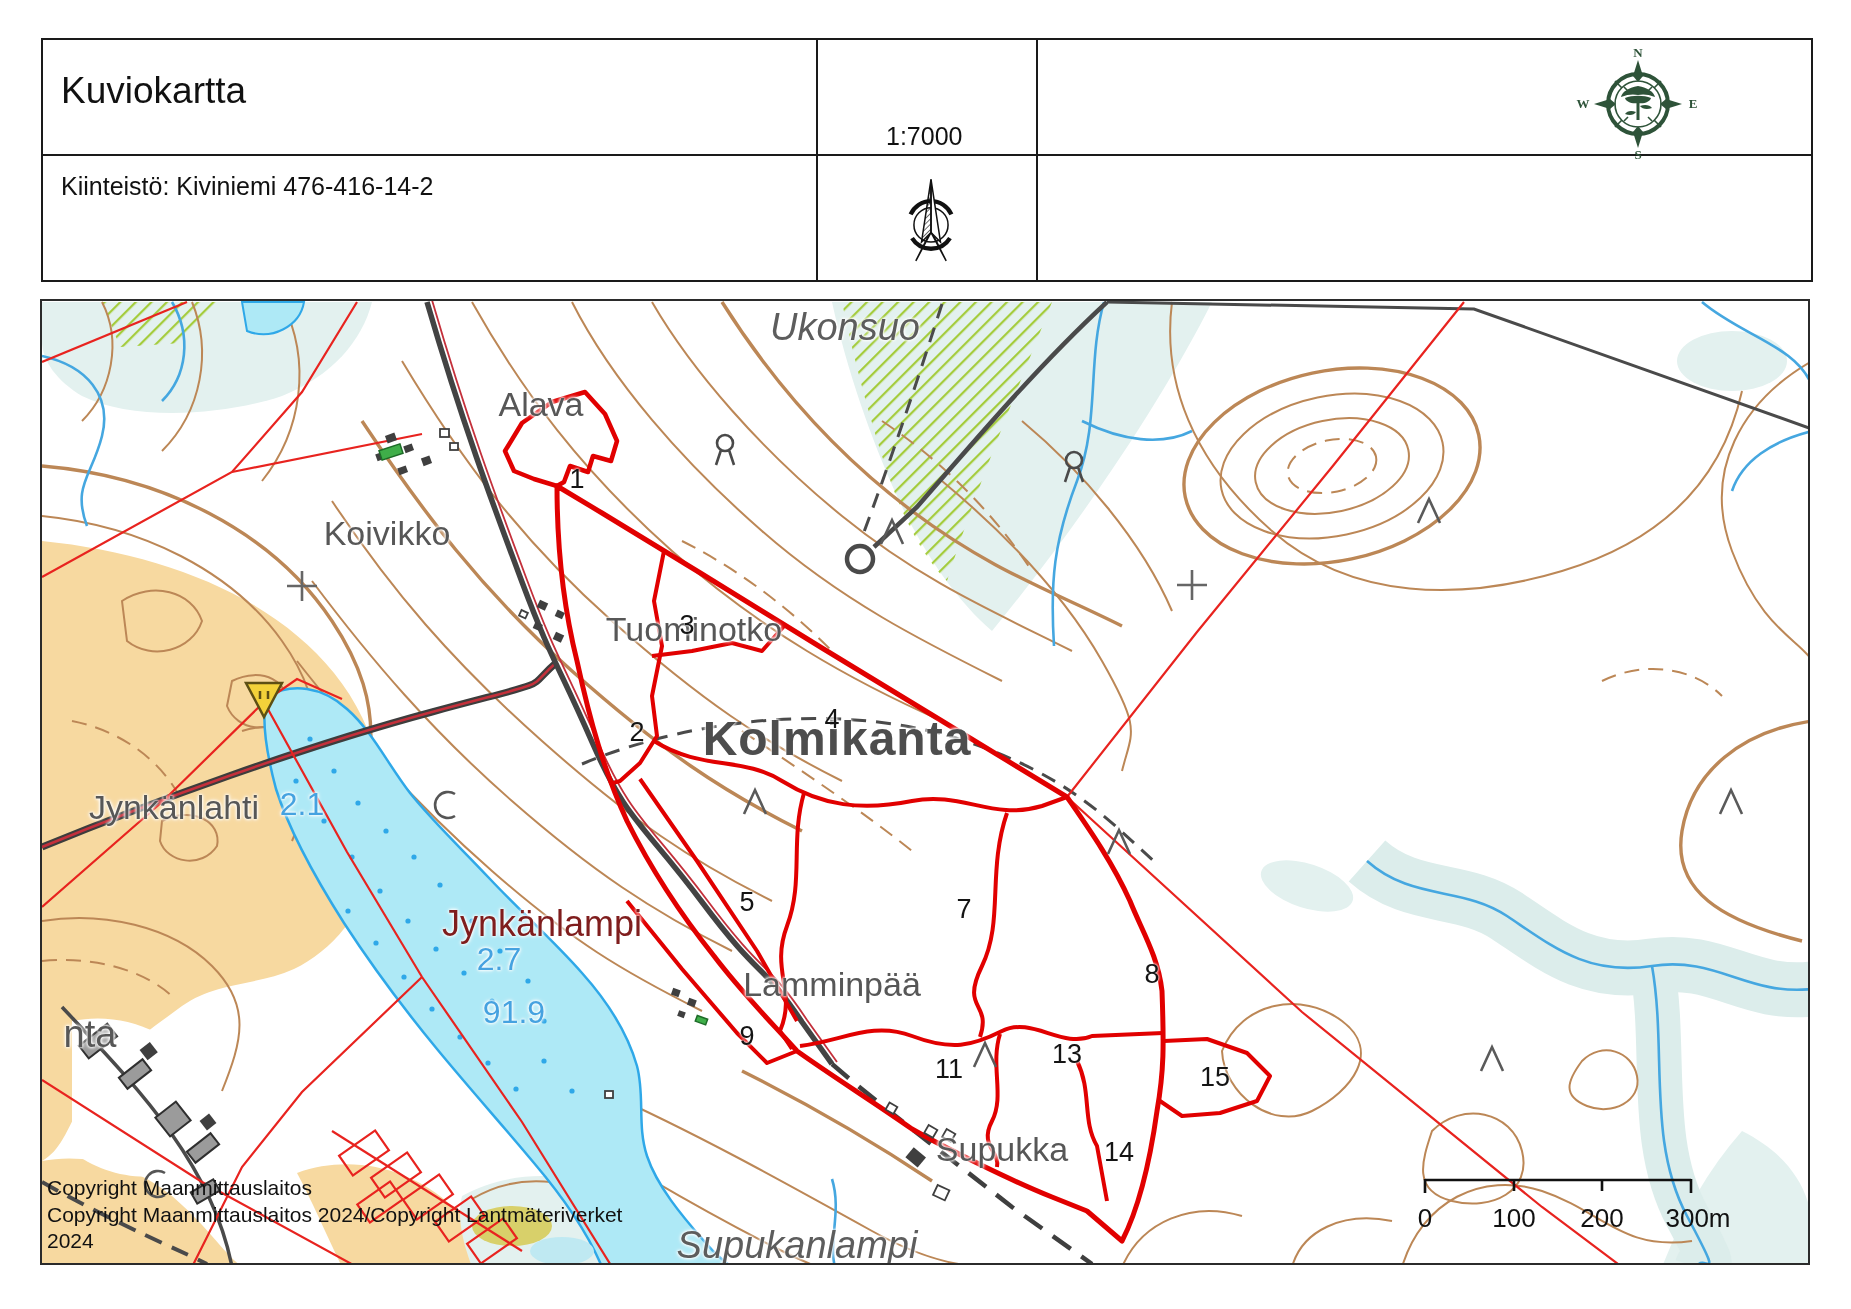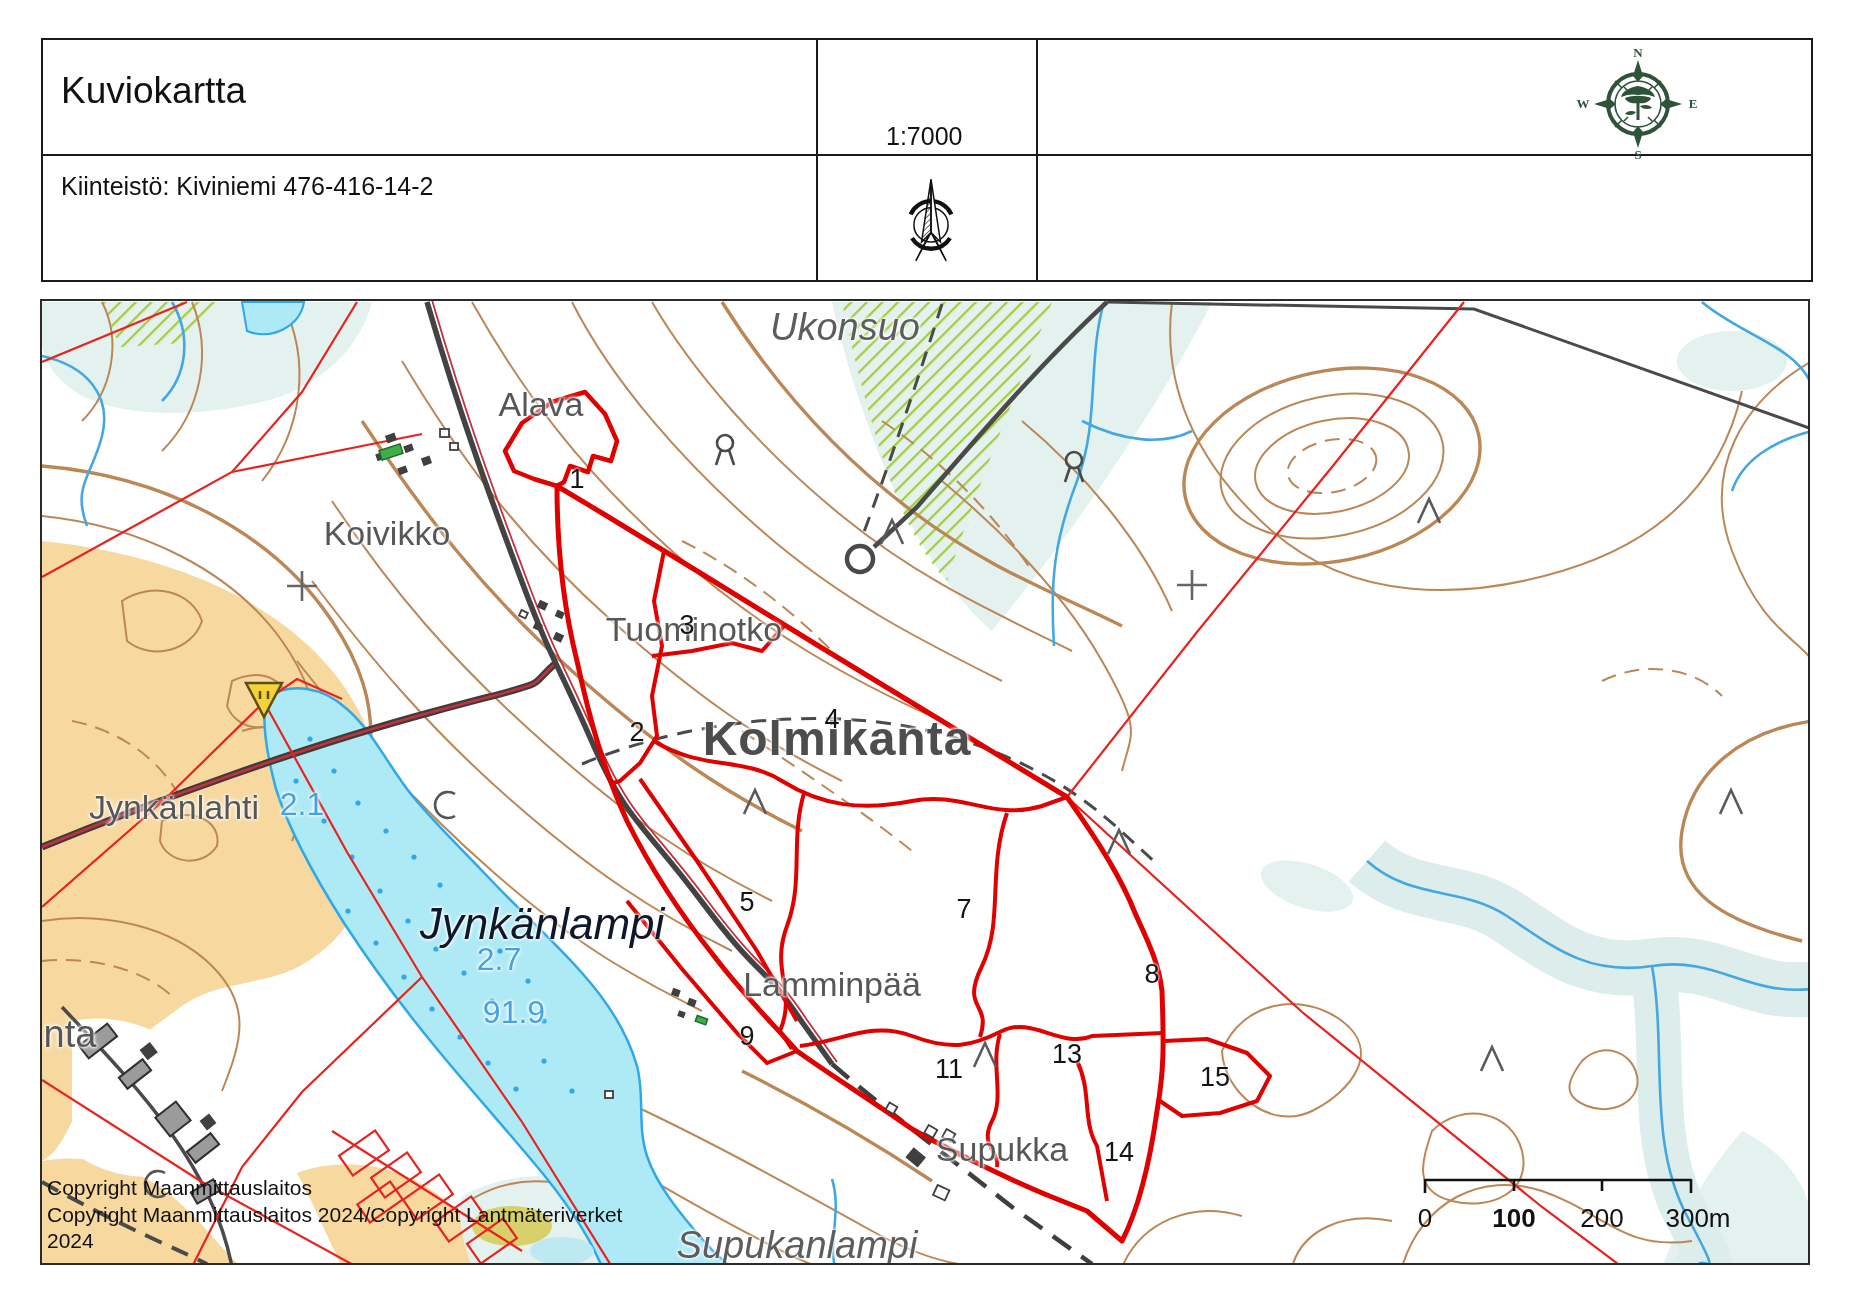--- a/index.html
+++ b/index.html
@@ -21,23 +21,23 @@
   .ht-info-label{position:absolute;left:0;top:10px;font-size:25px;color:#111;}
   .ht-info-value{position:absolute;left:222px;top:10px;font-size:25px;color:#111;}
 
   
   .map-frame{position:absolute;left:40px;top:299px;width:1770px;height:966px;border:2px solid #2b2b2b;box-sizing:border-box;background:#fff;overflow:hidden;}
   .map-art{position:absolute;left:0;top:0;}
   .ml{position:absolute;transform:translate(-50%,-50%);white-space:nowrap;
       text-shadow:0 0 3px #fff,0 0 3px #fff,0 0 5px #fff;}
   .name{font-size:34px;color:#575757;}
   .name-lg{font-size:48px;color:#4d4d4d;font-weight:bold;letter-spacing:1px;}
-  .name-lg2{font-size:38px;color:#575757;}
+  .name-lg2{font-size:38px;color:#575757;margin-left:20px;}
   .name-it{font-style:italic;font-size:38px;color:#5d5d5d;}
-  .water-it{font-style:italic;font-size:44px;color:#0f172a;}
+  .water-it{font-size:36px;color:#7f1d1d;}
   .water-num{font-size:32px;color:#45a2e0;}
   .comp-num{font-size:27px;color:#141414;text-shadow:0 0 3px #fff,0 0 3px #fff;}
   .sb-lbl{position:absolute;transform:translate(-50%,0);font-size:26px;color:#111;}
   .copyright{position:absolute;left:5px;top:874px;}
   .cr-line{font-size:21px;color:#111;line-height:26.5px;white-space:nowrap;}
 </style>
 </head>
 <body>
 
 <div class="page">
@@ -395,21 +395,21 @@
         <span class="ml comp-num" style="left: 922px; top: 608px;">7</span>
         <span class="ml comp-num" style="left: 1110px; top: 673px;">8</span>
         <span class="ml comp-num" style="left: 705px; top: 735px;">9</span>
         <span class="ml comp-num" style="left: 907px; top: 768px; text-align: right;">11</span>
         <span class="ml comp-num" style="left: 1025px; top: 753px;">13</span>
         <span class="ml comp-num" style="left: 1077px; top: 851px;">14</span>
         <span class="ml comp-num" style="left: 1173px; top: 776px;">15</span>
       </div>
     <div id="scalebar-labels">
         <span class="sb-lbl" style="left: 1383px; top: 902px;">0</span>
-        <span class="sb-lbl" style="left: 1472px; top: 902px; font-weight: bold;">100</span>
+        <span class="sb-lbl" style="left: 1472px; top: 902px;">100</span>
         <span class="sb-lbl" style="left: 1560px; top: 902px;">200</span>
         <span class="sb-lbl" style="left: 1656px; top: 902px;">300m</span>
       </div>
     <div class="copyright" id="copyright">
         <div class="cr-line">Copyright Maanmittauslaitos</div>
         <div class="cr-line">Copyright Maanmittauslaitos 2024/Copyright Lantmäteriverket</div>
         <div class="cr-line">2024</div>
       </div>
   </div>
 </div>

